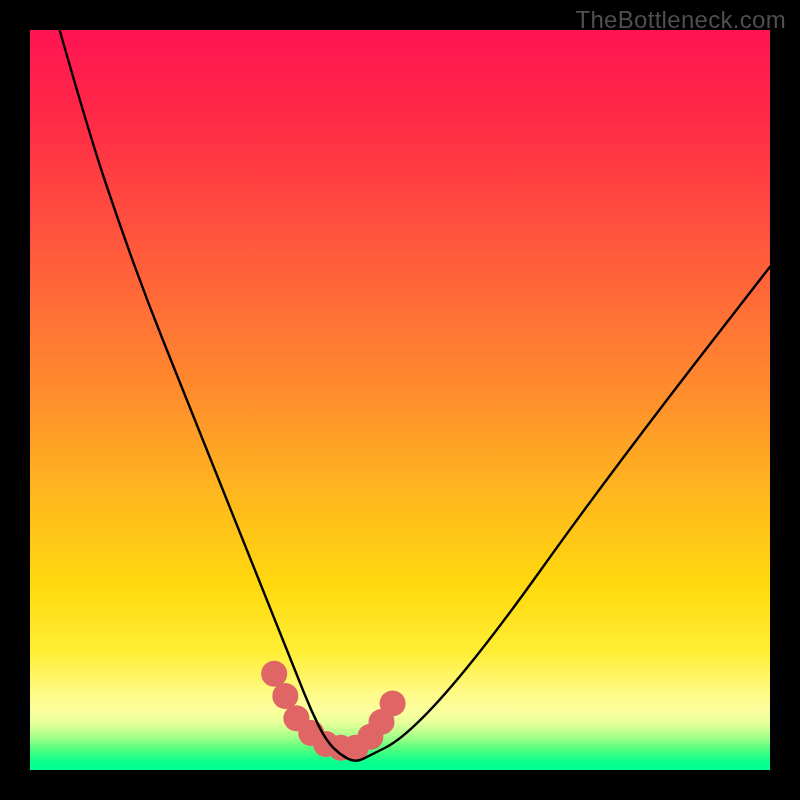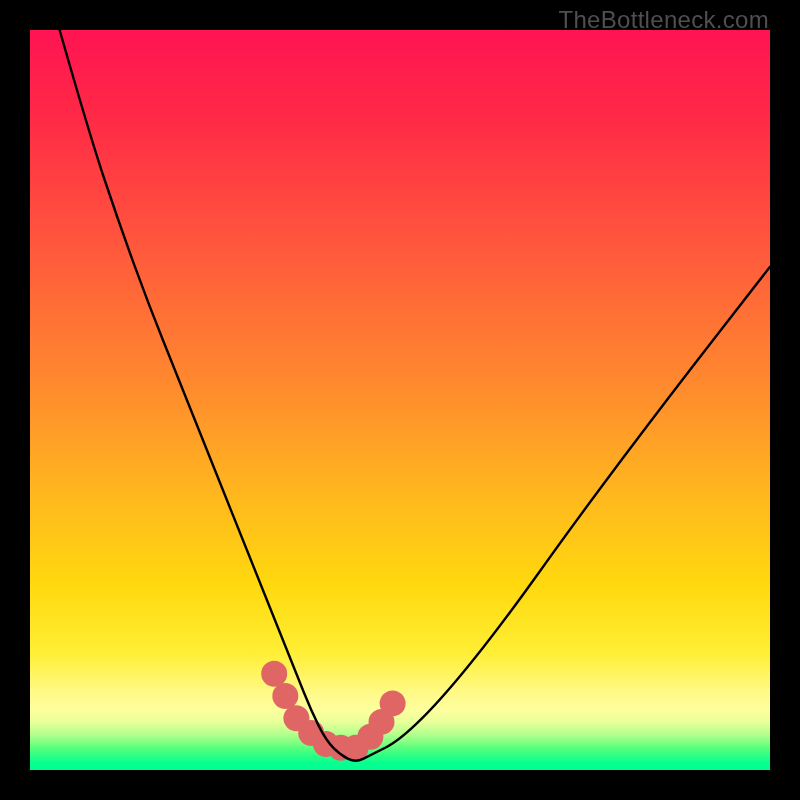--- a/index.html
+++ b/index.html
@@ -13,21 +13,21 @@
   }
   .outer {
     position: relative;
     width: 800px;
     height: 800px;
     background: #000;
   }
   .watermark {
     position: absolute;
     top: 6px;
-    right: 31px;
+    right: 14px;
     color: #4f4f4f;
     font-size: 24px;
     font-weight: 500;
     letter-spacing: 0.3px;
     z-index: 5;
   }
   .plot-area {
     position: absolute;
     left: 30px;
     top: 30px;

